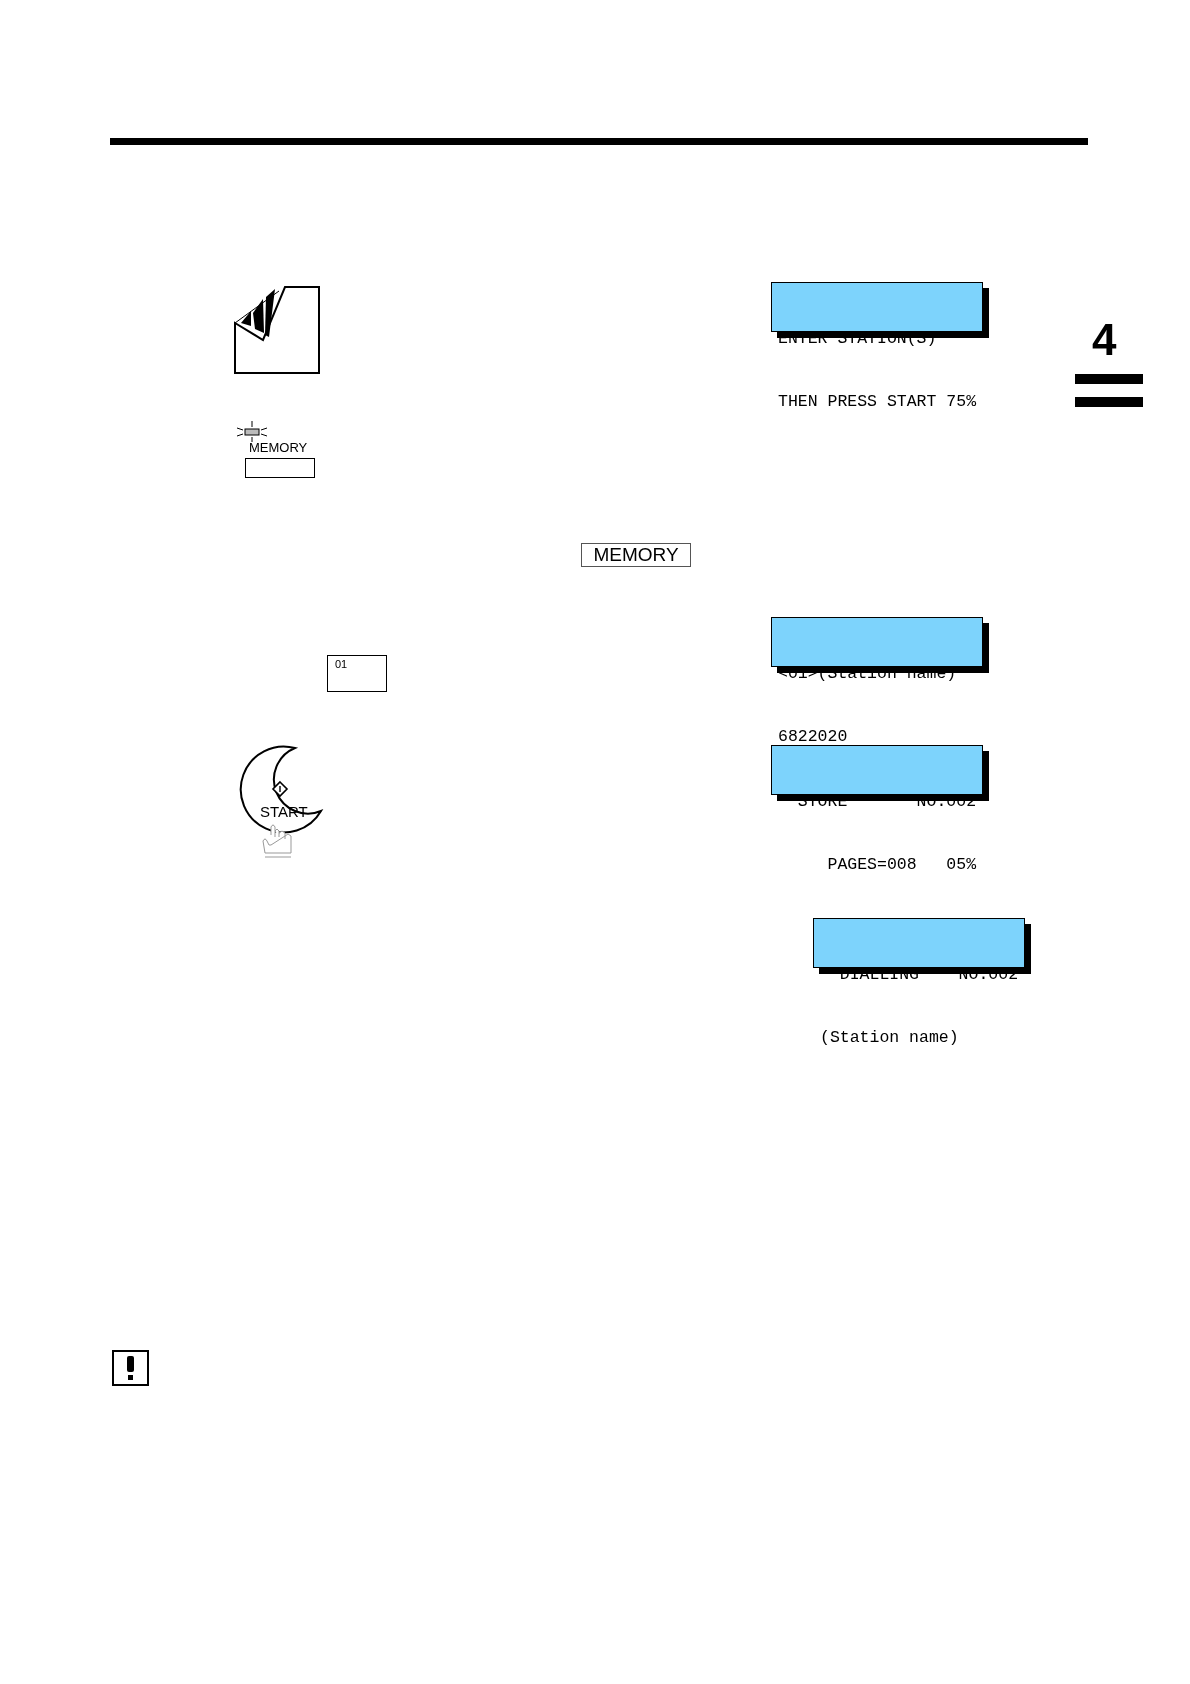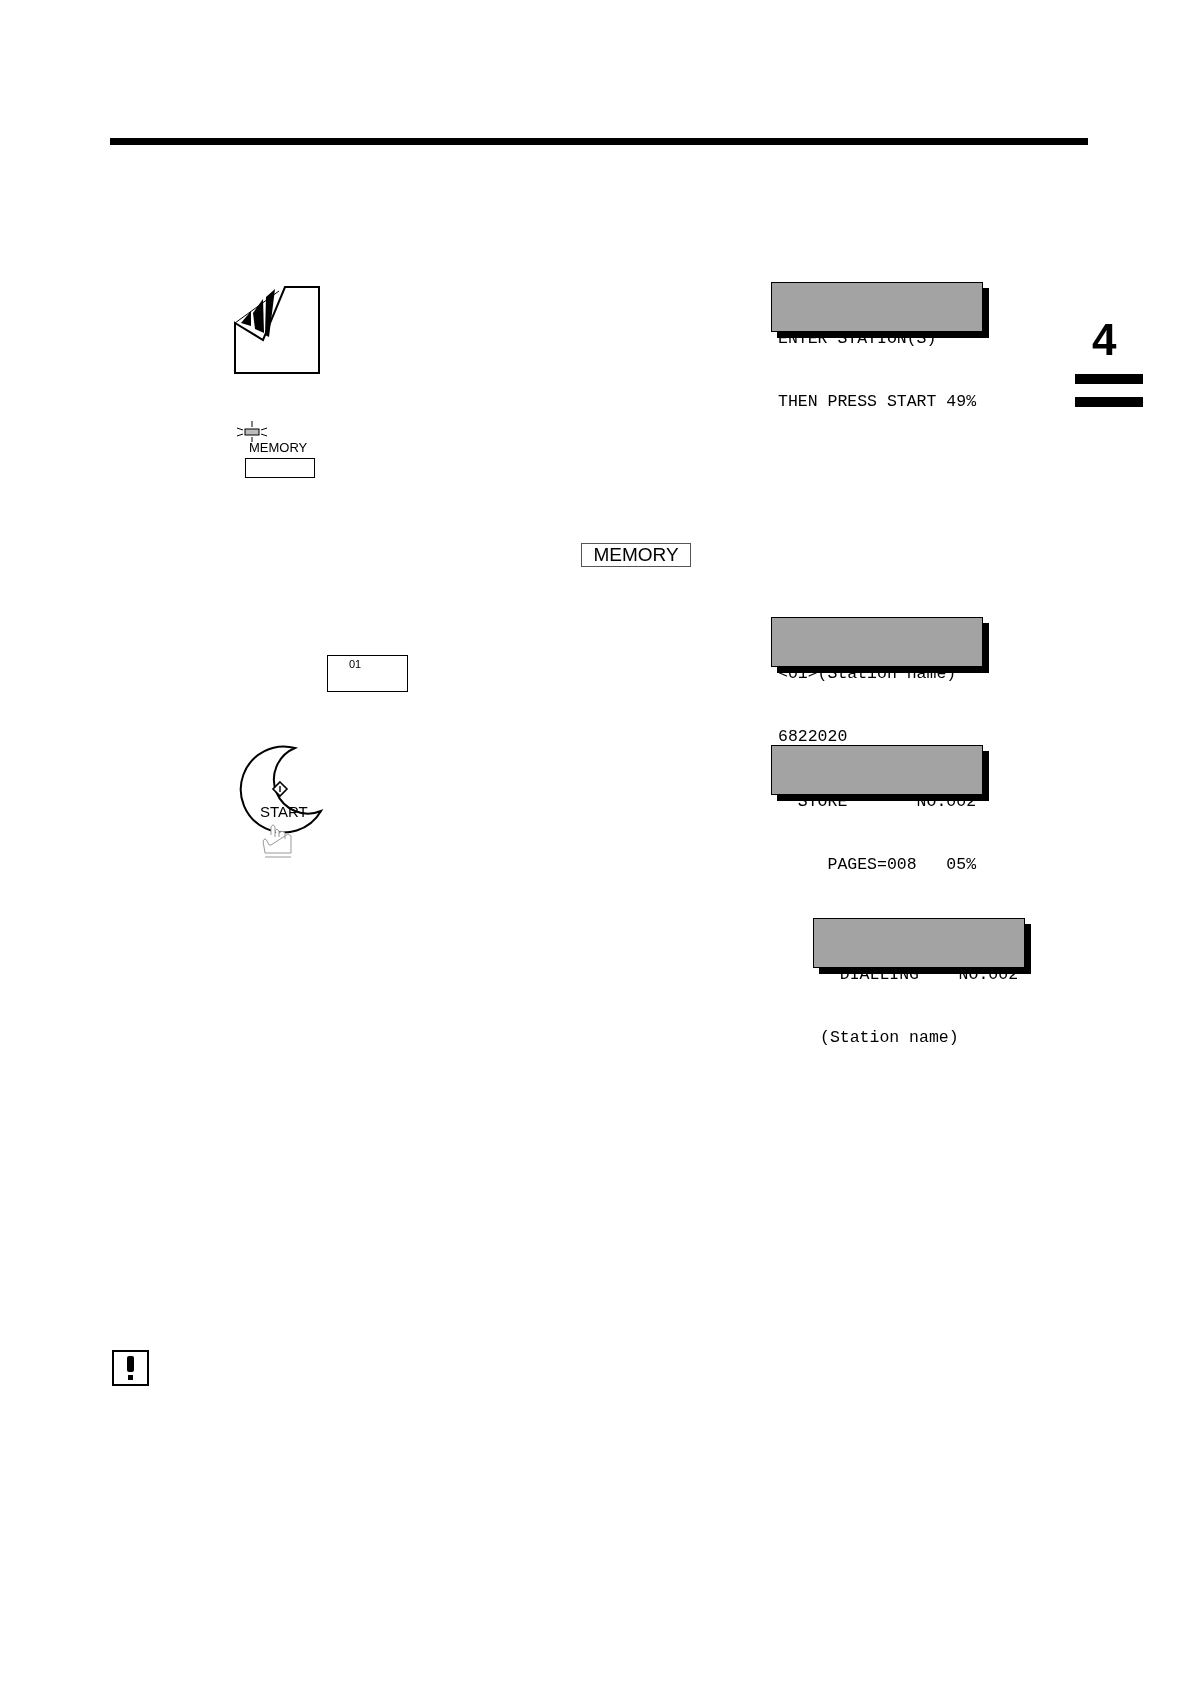--- a/index.html
+++ b/index.html
@@ -3,31 +3,31 @@
 <meta charset="utf-8">
 <style>
   html, body { margin: 0; padding: 0; background: #ffffff; }
   body { width: 1190px; height: 1684px; position: relative; overflow: hidden;
          font-family: "Liberation Sans", sans-serif; color: #000; }
   .abs { position: absolute; }
   .top-rule { left: 110px; top: 138px; width: 978px; height: 7px; background: #000; }
   .chapter-num { left: 1092px; top: 318px; font-size: 44px; font-weight: bold;
                  font-family: "Liberation Sans", sans-serif; line-height: 1; }
   .chapter-bar { left: 1075px; width: 68px; height: 10px; background: #000; }
-  .lcd { width: 212px; height: 50px; border: 1.5px solid #000; background: #a3a3a3;
+  .lcd { width: 212px; height: 50px; border: 1.5px solid #000; background: #7dd3fc;
          box-shadow: 6px 6px 0 #000; box-sizing: border-box; padding: 3px 6px;
          font-family: "Liberation Mono", monospace; font-size: 16.5px; line-height: 21px;
          white-space: pre; letter-spacing: 0px; }
   .lcd .line { display: block; white-space: pre; }
   .mem-label { font-size: 13px; font-family: "Liberation Sans", sans-serif; }
   .mem-box { border: 1.5px solid #000; box-sizing: border-box; }
   .inline-key { left: 581px; top: 543px; width: 110px; height: 24px; border: 1px solid #555;
                 box-sizing: border-box; font-size: 19px; text-align: center; line-height: 22px; }
-  .key-01 { left: 327px; top: 655px; width: 81px; height: 37px; border: 1.5px solid #000;
-            box-sizing: border-box; font-size: 11px; padding: 2px 0 0 21px; }
+  .key-01 { left: 327px; top: 655px; width: 60px; height: 37px; border: 1.5px solid #000;
+            box-sizing: border-box; font-size: 11px; padding: 2px 0 0 7px; }
   .note-icon { left: 112px; top: 1350px; width: 37px; height: 36px; border: 2px solid #000;
                box-sizing: border-box; }
 </style>
 </head>
 <body>
 
 <div class="abs top-rule"></div>
 
 <div class="abs chapter-num">4</div>
 <div class="abs chapter-bar" style="top:374px;"></div>
@@ -38,21 +38,21 @@
     <polygon points="2,38 30,55 52,2 86,2 86,88 2,88" fill="#fff" stroke="#000" stroke-width="2"></polygon>
     <polygon points="8,38 18,26 18,41" fill="#000"></polygon>
     <polygon points="20,28 30,14 31,48 22,44" fill="#000"></polygon>
     <polygon points="33,12 42,4 36,52 32,50" fill="#000"></polygon>
     <line x1="2" y1="38" x2="46" y2="6" stroke="#000" stroke-width="1"></line>
   </svg>
 </div>
 
 <div class="abs lcd" style="left:771px; top:282px;">
   <span class="line">ENTER STATION(S)</span>
-  <span class="line">THEN PRESS START 49%</span>
+  <span class="line">THEN PRESS START 75%</span>
 </div>
 
 <div class="abs" style="left:235px; top:420px; width:90px; height:60px;">
   <svg class="abs" style="left:0; top:0;" width="40" height="26" viewBox="0 0 40 26">
     <rect x="10" y="9" width="14" height="6" fill="#bbb" stroke="#000" stroke-width="1"></rect>
     <line x1="17" y1="1" x2="17" y2="7" stroke="#000" stroke-width="1"></line>
     <line x1="2" y1="8" x2="8" y2="10" stroke="#000" stroke-width="1"></line>
     <line x1="2" y1="16" x2="8" y2="14" stroke="#000" stroke-width="1"></line>
     <line x1="32" y1="8" x2="26" y2="10" stroke="#000" stroke-width="1"></line>
     <line x1="32" y1="16" x2="26" y2="14" stroke="#000" stroke-width="1"></line>

